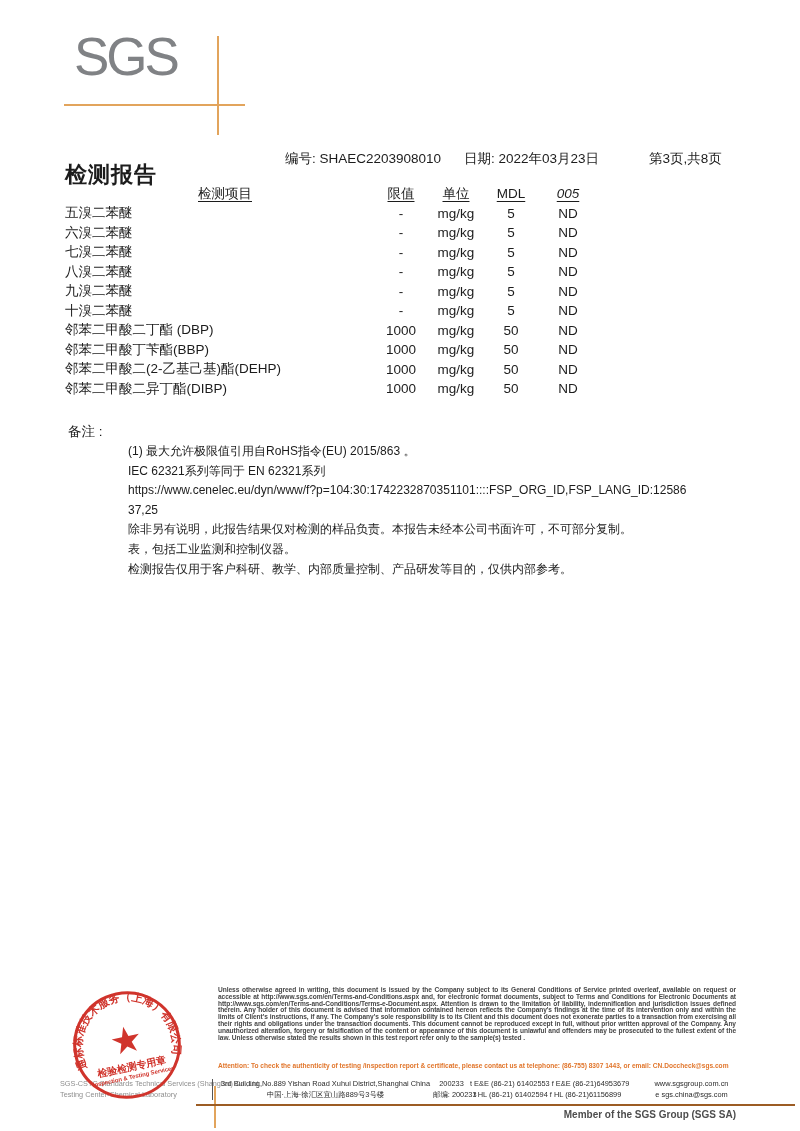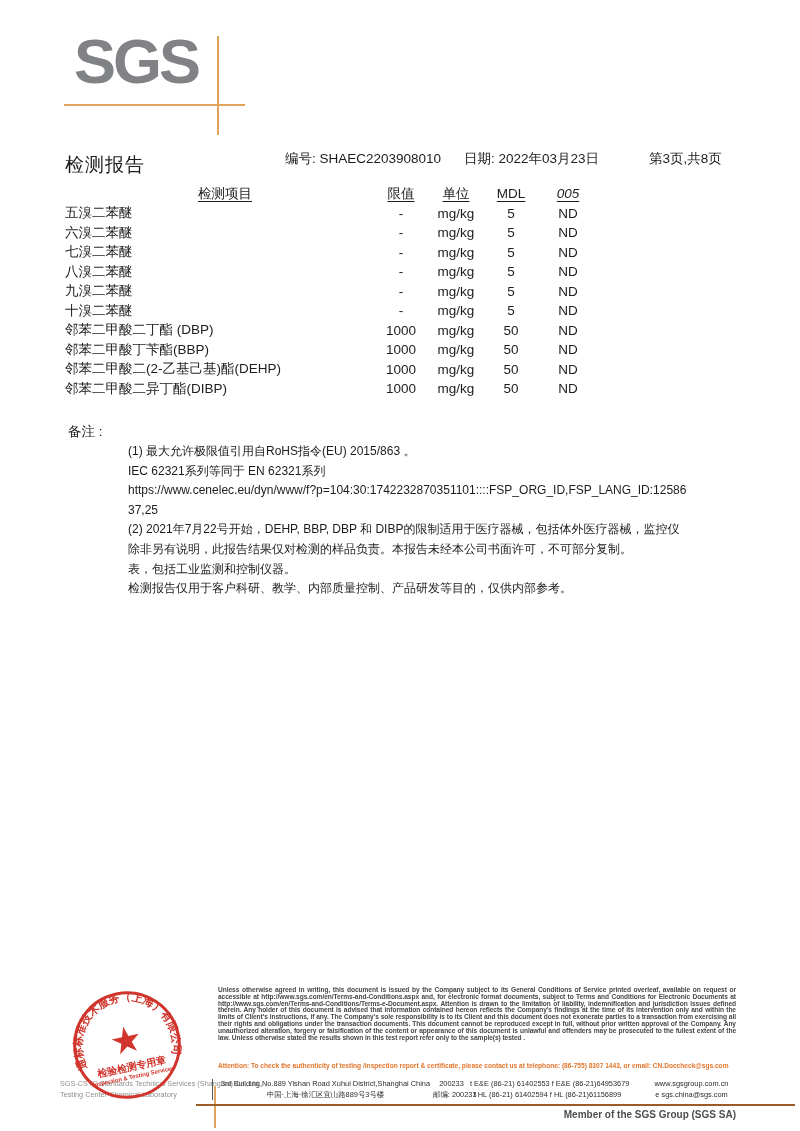--- a/index.html
+++ b/index.html
@@ -2,27 +2,27 @@
 <html><head>
 <meta charset="utf-8">
 <style>
   html,body{margin:0;padding:0;background:#e8e8e8;}
   .page{
     position:relative;width:800px;height:1131px;margin:0 auto;background:#ffffff;
     font-family:"Liberation Sans", sans-serif;color:#1c1c1c;overflow:hidden;
   }
   
   .logo{
-    position:absolute;left:74px;top:30px;font-size:63px;font-weight:bold;
+    position:absolute;left:74px;top:30px;font-size:53px;font-weight:normal;
     color:#808285;letter-spacing:-3px;line-height:1;
   }
   .logo-hline{position:absolute;left:64px;top:104px;width:181px;height:2px;background:#e2a45c;}
   .logo-vline{position:absolute;left:217px;top:36px;width:2px;height:99px;background:#e2a45c;}
 
-  .report-title{position:absolute;left:65px;top:152px;font-size:19px;font-weight:normal;letter-spacing:1px;}
+  .report-title{position:absolute;left:65px;top:160px;font-size:22px;font-weight:bold;letter-spacing:1px;}
   .hdr-meta{position:absolute;top:150px;font-size:13.5px;white-space:nowrap;}
   .hdr-no{left:285px;}
   .hdr-date{left:464px;}
   .hdr-page{left:649px;}
 
   
   .report-table{
     position:absolute;left:65px;top:184px;border-collapse:collapse;
     font-size:13.5px;table-layout:fixed;
   }
@@ -178,21 +178,20 @@
         </tr>
     </tbody>
   </table>
 
   <div class="remarks-label">备注 :</div>
   <div class="remarks">
     <div>(1) 最大允许极限值引用自RoHS指令(EU) 2015/863 。</div>
     <div>IEC 62321系列等同于 EN 62321系列</div>
     <div>https://www.cenelec.eu/dyn/www/f?p=104:30:1742232870351101::::FSP_ORG_ID,FSP_LANG_ID:12586</div>
     <div>37,25</div>
-    <div>(2) 2021年7月22号开始，DEHP, BBP, DBP 和 DIBP的限制适用于医疗器械，包括体外医疗器械，监控仪</div>
     <div>除非另有说明，此报告结果仅对检测的样品负责。本报告未经本公司书面许可，不可部分复制。</div>
     <div>表，包括工业监测和控制仪器。</div>
     <div>检测报告仅用于客户科研、教学、内部质量控制、产品研发等目的，仅供内部参考。</div>
   </div>
 
   <div class="company-gray">
     <div>SGS-CSTC Standards Technical Services (Shanghai) Co.,Ltd.</div>
     <div>Testing Center-Chemical Laboratory</div>
   </div>
 

